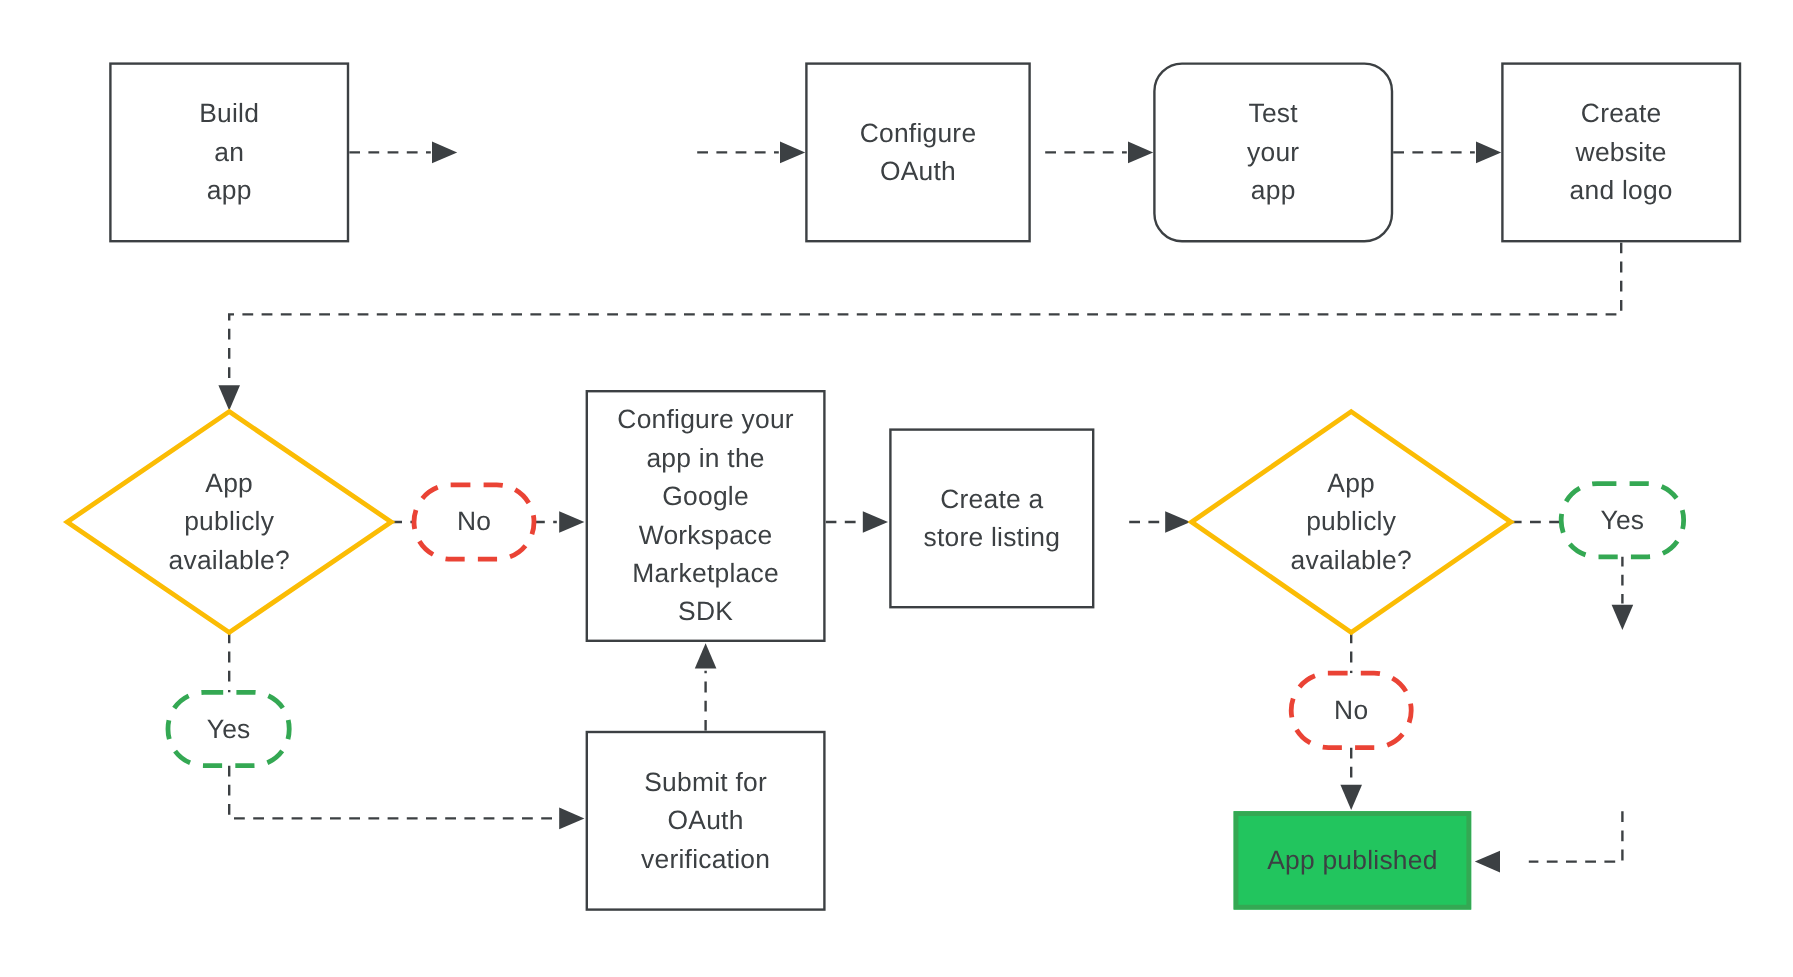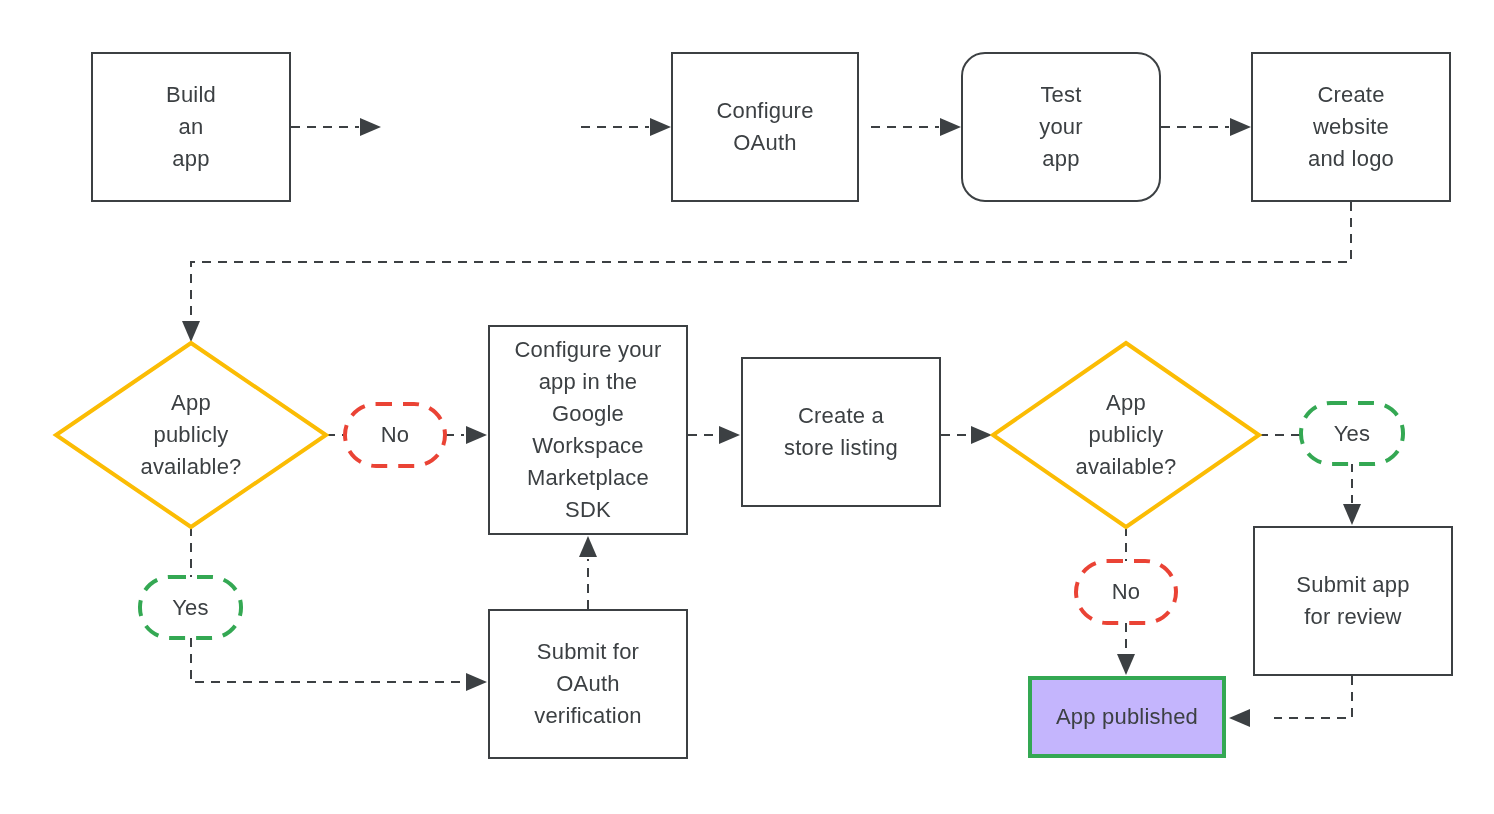--- a/index.html
+++ b/index.html
@@ -57,21 +57,21 @@
     font-size: 22px;
     line-height: 32px;
     letter-spacing: 0.2px;
   }
   .node .label { white-space: pre-line; }
   .process {
     background: #ffffff;
     border: 2px solid var(--box-border);
   }
   .terminal {
-    background: #c4b5fd;
+    background: #22c55e;
     border: 4px solid var(--published-border);
     text-align: right;
   }
   .overlay { background: transparent; border: none; }
 </style>
 </head>
 <body>
 
 <div class="stage">
 
@@ -139,33 +139,29 @@
   </div>
 
   <div class="node process" style="left:475px; top:325px; width:200px; height:210px;">
     <span class="label">Configure your
 app in the
 Google
 Workspace
 Marketplace
 SDK</span>
   </div>
-  <div class="node process" style="left:728px; top:357px; width:200px; height:150px;">
+  <div class="node process" style="left:728px; top:357px; width:171px; height:150px;">
     <span class="label">Create a
 store listing</span>
   </div>
 
   <div class="node process" style="left:475px; top:609px; width:200px; height:150px;">
     <span class="label">Submit for
 OAuth
 verification</span>
-  </div>
-  <div class="node process" style="left:1240px; top:526px; width:200px; height:150px;">
-    <span class="label">Submit app
-for review</span>
   </div>
   <div class="node terminal" style="left:1015px; top:676px; width:198px; height:82px;">
     <span class="label">App published</span>
   </div>
 
   <div class="node overlay" style="left:58px; top:386px; width:240px; height:98px;">
     <span class="label">App
 publicly
 available?</span>
   </div>

